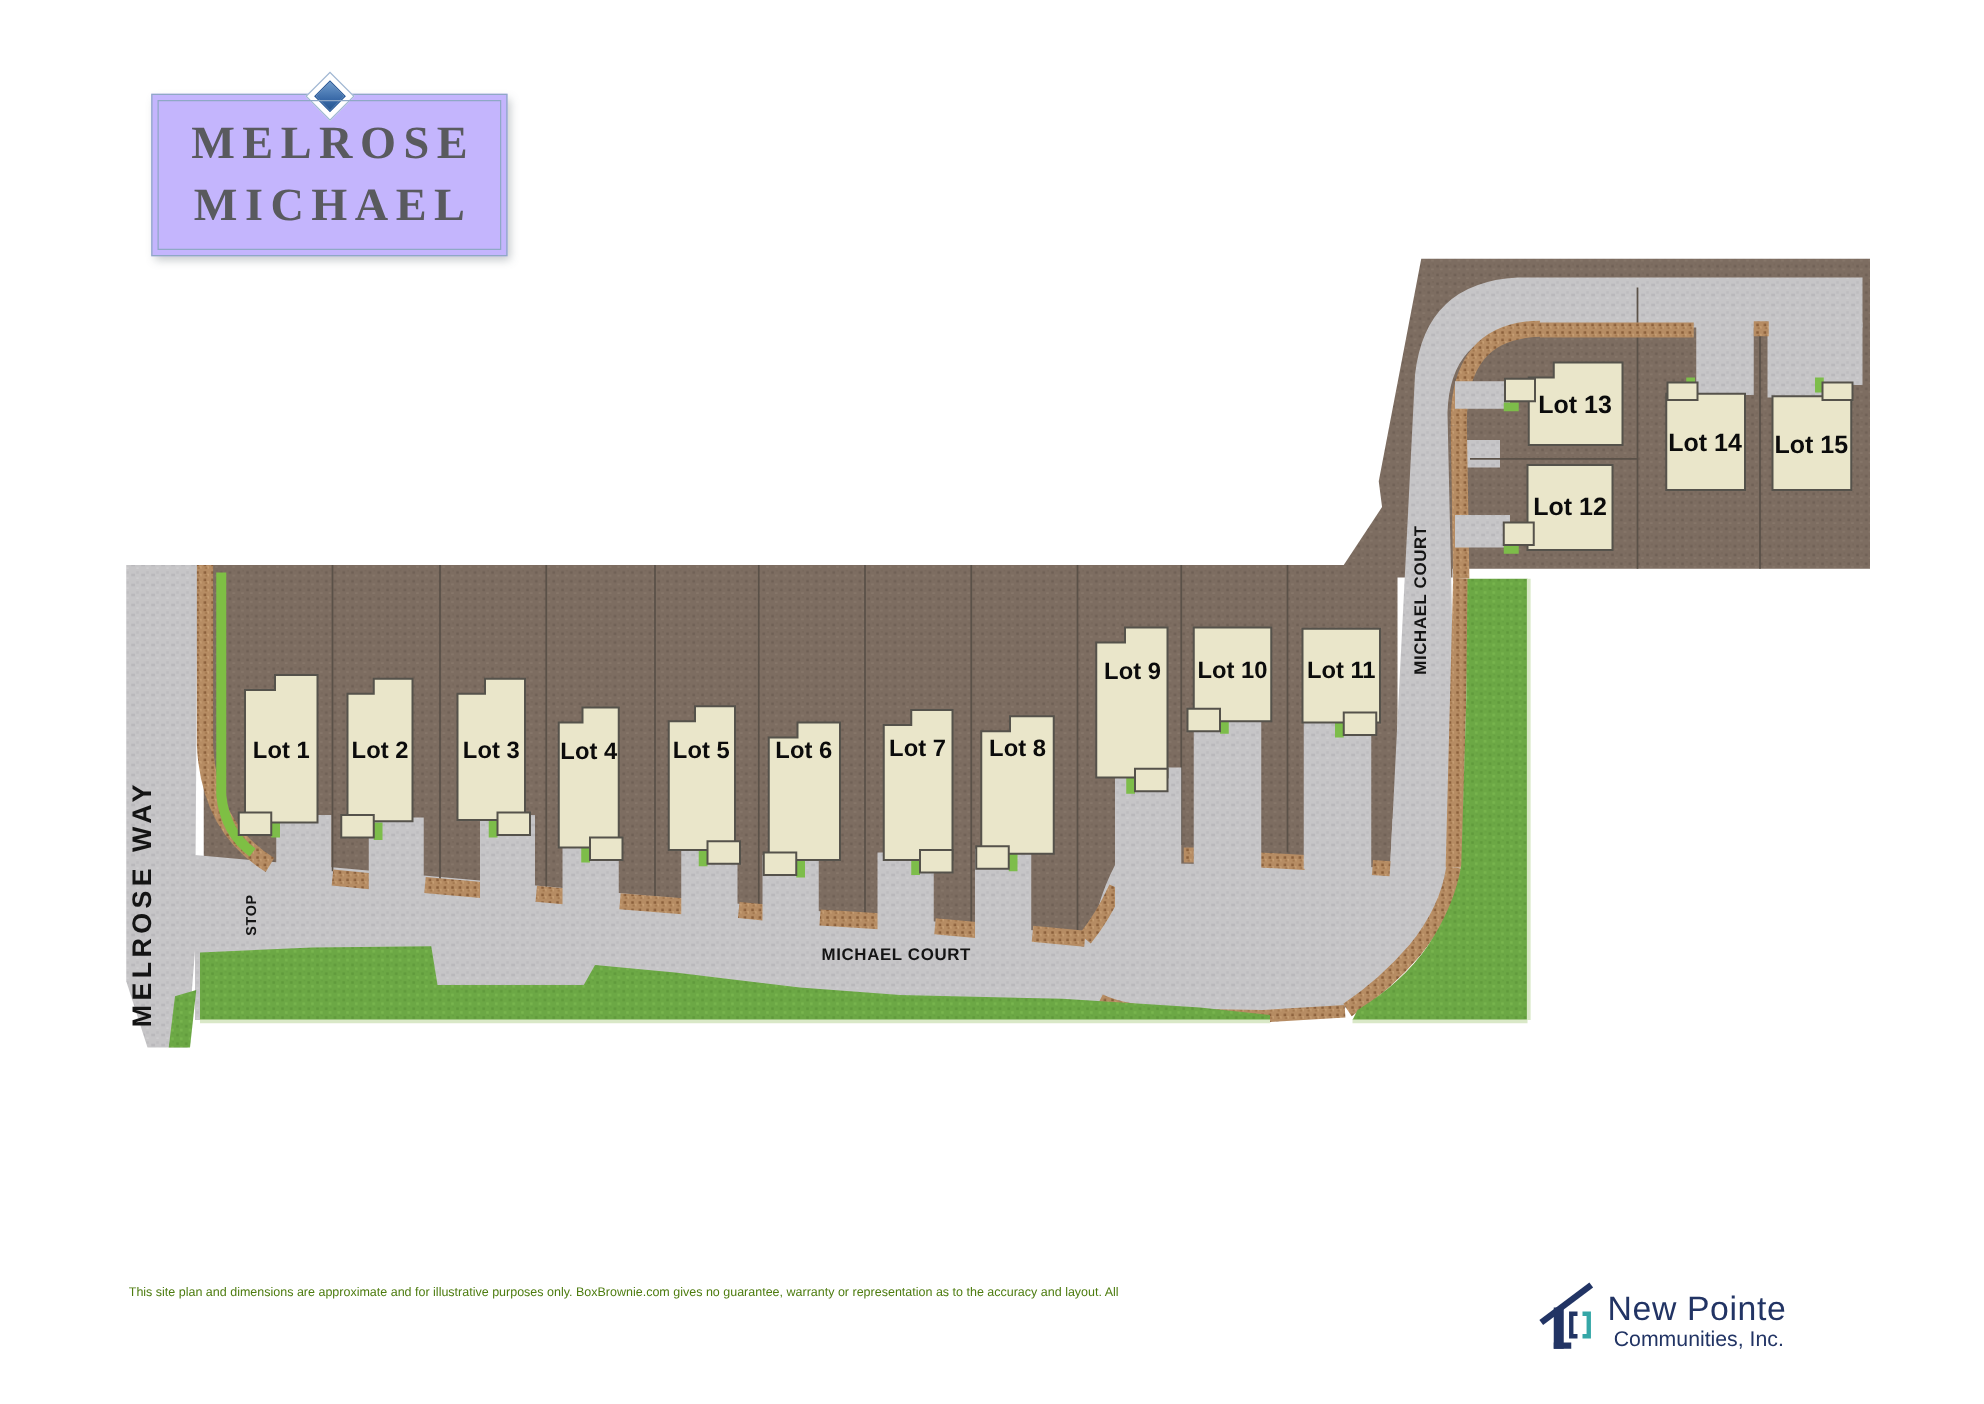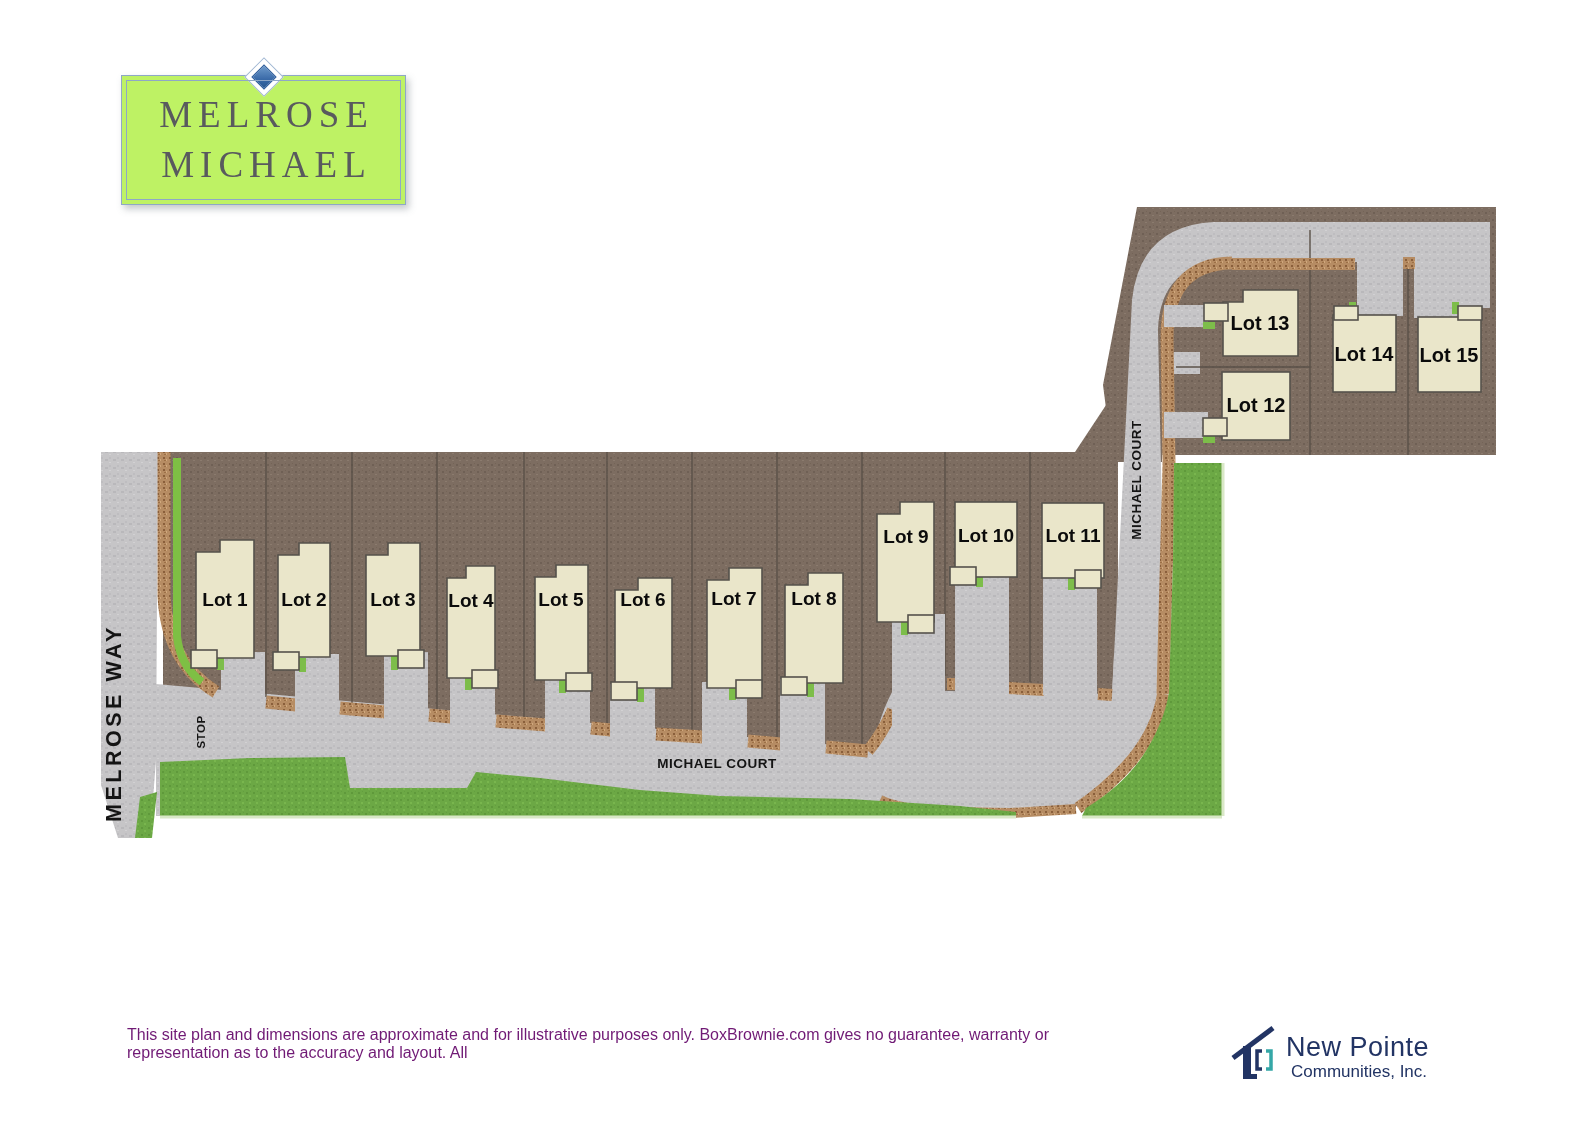--- a/index.html
+++ b/index.html
@@ -1,33 +1,33 @@
 <!DOCTYPE html>
 <html><head>
 <meta charset="utf-8">
 <style>
   html,body{margin:0;padding:0;background:#ffffff;}
   .canvas{position:relative;width:1587px;height:1123px;background:#ffffff;overflow:hidden;
           font-family:"Liberation Sans",sans-serif;}
   #map-svg{position:absolute;left:0;top:0;width:1587px;height:1123px;}
   
-  .logo-box{position:absolute;left:121px;top:75px;width:283px;height:128px;background:#bef264;
-            border:1.5px solid #8fa8c6;box-shadow:3px 4px 7px rgba(90,100,110,.35);}
+  .logo-box{position:absolute;left:121px;top:75px;width:283px;height:128px;background:#c4b5fd;
+            border:1.5px solid #8fa8c6;box-shadow:3px 4px 7px rgba(90,100,110,.35);font-weight:bold;}
   .logo-inner{position:absolute;left:4px;top:4px;right:4px;bottom:4px;border:1.5px solid #8fa8c6;
               display:flex;flex-direction:column;align-items:center;justify-content:center;}
   .logo-line{font-family:"Liberation Serif",serif;font-size:37px;letter-spacing:6px;
              color:#595a5e;line-height:50px;white-space:nowrap;text-indent:6px;}
   .diamond-outer{position:absolute;left:128px;top:-13px;width:26px;height:26px;background:#ffffff;
                  border:1.5px solid #9fb6d2;transform:rotate(45deg);}
   .diamond-inner{position:absolute;left:4px;top:4px;width:16px;height:16px;
                  background:linear-gradient(135deg,#6e9bcc 0%,#3a6aa8 60%,#27578f 100%);
                  border:1px solid #2a5a99;}
   
-  .disclaimer{position:absolute;left:103px;top:1026px;width:930px;font-size:16px;line-height:17.5px;
-              color:#701a75;margin-left:24px;}
+  .disclaimer{position:absolute;left:103px;top:1026px;width:930px;font-size:10px;line-height:17.5px;
+              color:#4d7c0f;}
   .disclaimer span{display:block;}
 </style>
 </head>
 <body>
 
 <div class="canvas">
 
   <svg id="map-svg" viewBox="0 0 1587 1123">
     <defs>
       <pattern id="pBrown" width="7" height="7" patternUnits="userSpaceOnUse">

